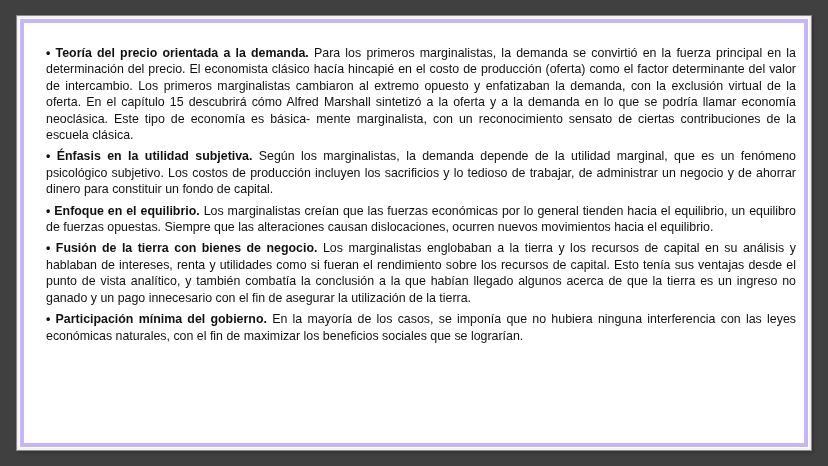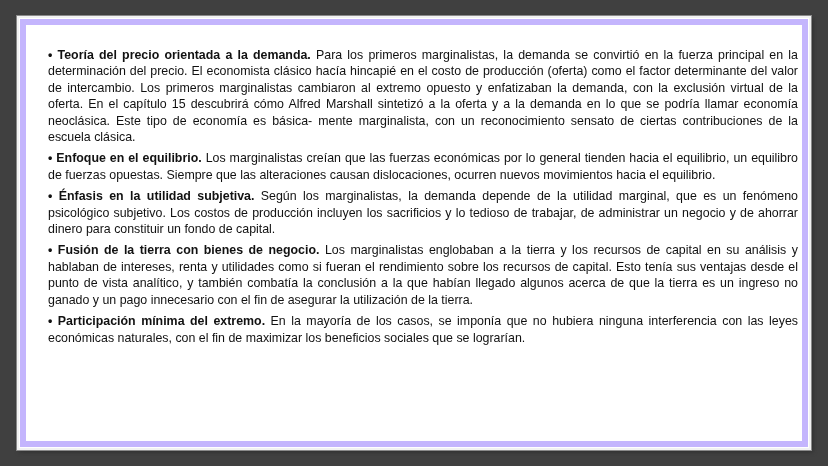--- a/index.html
+++ b/index.html
@@ -33,21 +33,21 @@
       background: #ffffff;
       border: 2px solid #f2f2f2;
       outline: 1px solid #8a8a8a;
     }
     .slide-inner {
       position: absolute;
       left: 1px;
       top: 1px;
       right: 1px;
       bottom: 1px;
-      border: 6px solid #c4b5fd;
+      border: 4px solid #c4b5fd;
       background: #ffffff;
     }
     .content {
       position: absolute;
       left: 22px;
       top: 22px;
       width: 750px;
       color: #111111;
       font-size: 12.4px;
       line-height: 16.4px;
@@ -69,37 +69,37 @@
     <div class="content">
 
       <p class="para">
         <span class="title">•</span>
         <span class="title">Teoría del precio orientada a la demanda.</span>
         <span>Para los primeros marginalistas, la demanda se convirtió en la fuerza principal en la determinación del precio. El economista clásico hacía hincapié en el costo de producción (oferta) como el factor determinante del valor de intercambio. Los primeros marginalistas cambiaron al extremo opuesto y enfatizaban la demanda, con la exclusión virtual de la oferta. En el capítulo 15 descubrirá cómo Alfred Marshall sintetizó a la oferta y a la demanda en lo que se podría llamar economía neoclásica. Este tipo de economía es básica- mente marginalista, con un reconocimiento sensato de ciertas contribuciones de la escuela clásica.</span>
       </p>
 
       <p class="para">
         <span class="title">•</span>
-        <span class="title">Enfoque en el equilibrio.</span>
-        <span>Los marginalistas creían que las fuerzas económicas por lo general tienden hacia el equilibrio, un equilibro de fuerzas opuestas. Siempre que las alteraciones causan dislocaciones, ocurren nuevos movimientos hacia el equilibrio.</span>
+        <span class="title">Énfasis en la utilidad subjetiva.</span>
+        <span>Según los marginalistas, la demanda depende de la utilidad marginal, que es un fenómeno psicológico subjetivo. Los costos de producción incluyen los sacrificios y lo tedioso de trabajar, de administrar un negocio y de ahorrar dinero para constituir un fondo de capital.</span>
       </p>
 
       <p class="para">
         <span class="title">•</span>
-        <span class="title">Énfasis en la utilidad subjetiva.</span>
-        <span>Según los marginalistas, la demanda depende de la utilidad marginal, que es un fenómeno psicológico subjetivo. Los costos de producción incluyen los sacrificios y lo tedioso de trabajar, de administrar un negocio y de ahorrar dinero para constituir un fondo de capital.</span>
+        <span class="title">Enfoque en el equilibrio.</span>
+        <span>Los marginalistas creían que las fuerzas económicas por lo general tienden hacia el equilibrio, un equilibro de fuerzas opuestas. Siempre que las alteraciones causan dislocaciones, ocurren nuevos movimientos hacia el equilibrio.</span>
       </p>
 
       <p class="para">
         <span class="title">•</span>
         <span class="title">Fusión de la tierra con bienes de negocio.</span>
         <span>Los marginalistas englobaban a la tierra y los recursos de capital en su análisis y hablaban de intereses, renta y utilidades como si fueran el rendimiento sobre los recursos de capital. Esto tenía sus ventajas desde el punto de vista analítico, y también combatía la conclusión a la que habían llegado algunos acerca de que la tierra es un ingreso no ganado y un pago innecesario con el fin de asegurar la utilización de la tierra.</span>
       </p>
 
       <p class="para">
         <span class="title">•</span>
-        <span class="title">Participación mínima del extremo.</span>
+        <span class="title">Participación mínima del gobierno.</span>
         <span>En la mayoría de los casos, se imponía que no hubiera ninguna interferencia con las leyes económicas naturales, con el fin de maximizar los beneficios sociales que se lograrían.</span>
       </p>
 
     </div>
   </div>
 </div>
 
 </body></html>

